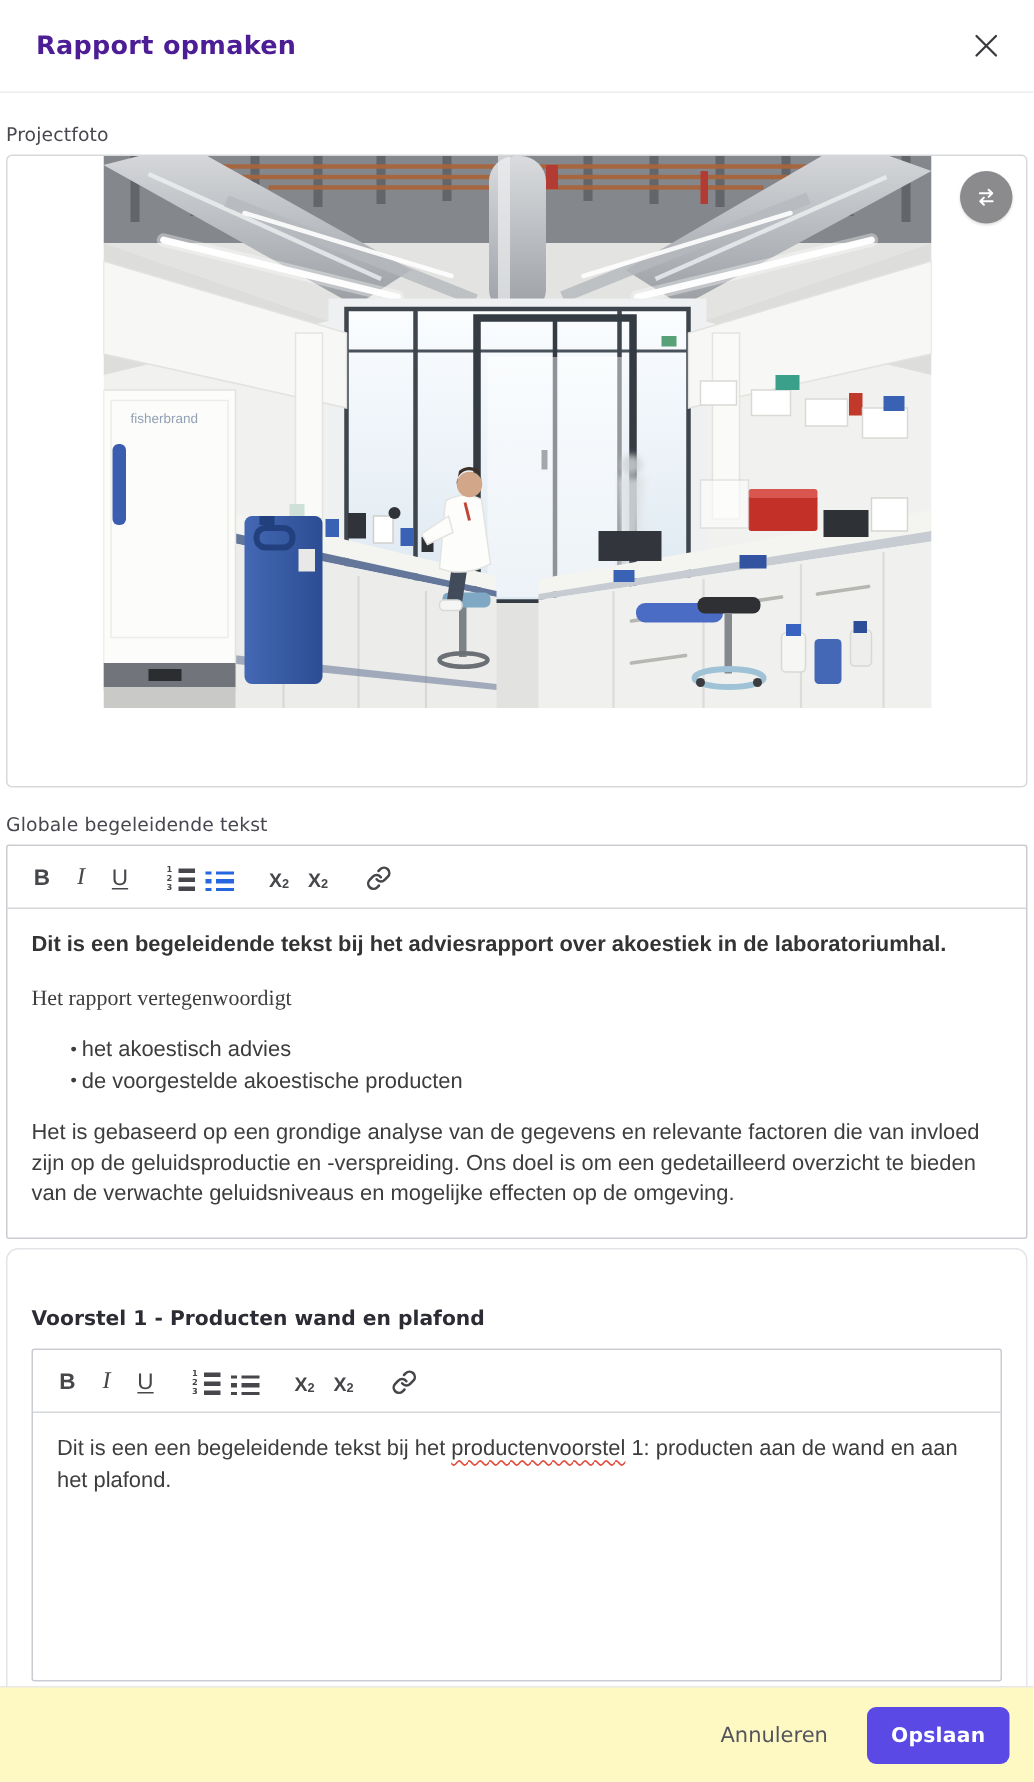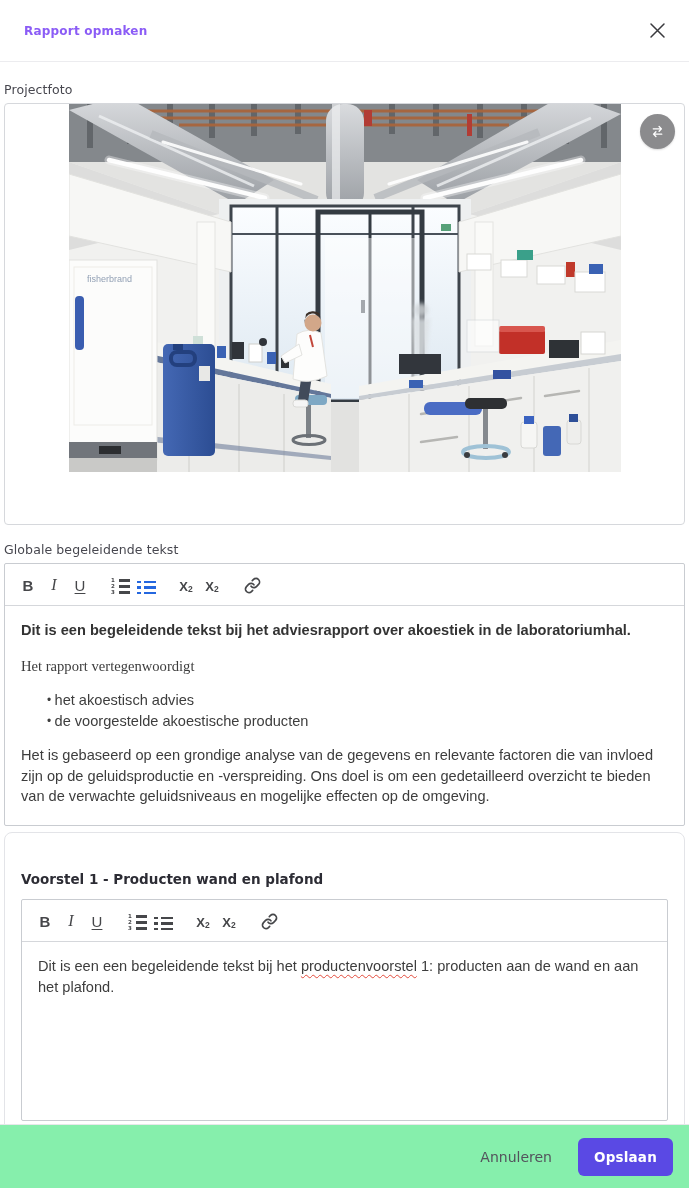--- a/index.html
+++ b/index.html
@@ -6,21 +6,21 @@
   html,body { width:689px; height:1188px; }
   body {
     font-family: "DejaVu Sans", "Liberation Sans", sans-serif;
     background:#ffffff; color:#26262e; position:relative; overflow:hidden;
   }
   
   .modal-header {
     height:62px; display:flex; align-items:center; justify-content:space-between;
     padding:0 24px; border-bottom:1px solid #ececef;
   }
-  .modal-title { font-size:12px; font-weight:700; color:#8b5cf6; letter-spacing:.2px; }
+  .modal-title { font-size:17px; font-weight:700; color:#4c1d95; letter-spacing:.2px; }
   .close-btn { width:28px; height:28px; display:flex; align-items:center; justify-content:center; cursor:pointer; margin-right:-6px; }
   
   .modal-body { padding:0 4px; }
   .field-label { font-size:12.5px; font-weight:500; color:#47474f; margin:20px 0 6px; letter-spacing:.1px; }
   
   .photo-frame {
     height:422px; border:1px solid #d6d8dc; border-radius:4px; background:#fff;
     display:flex; justify-content:center; position:relative; overflow:hidden;
   }
   .photo-frame svg.lab { width:552px; height:368px; display:block; }
@@ -69,21 +69,21 @@
   }
   .scenario-title { font-size:13.5px; font-weight:700; color:#2c2c34; margin:22px 0 12px; }
   #editor-scenario .rte-content { min-height:178px; }
   .misspelled {
     text-decoration-line: underline; text-decoration-style: wavy;
     text-decoration-color:#e24a3b; text-decoration-thickness:1px; text-underline-offset:3px;
   }
   
   .modal-footer {
     position:absolute; left:0; right:0; bottom:0; height:64px;
-    border-top:1px solid #e7e7ea; background:#86efac;
+    border-top:1px solid #e7e7ea; background:#fef9c3;
     display:flex; align-items:center; justify-content:flex-end; padding:0 16px; gap:10px;
   }
   .btn-cancel {
     background:none; border:none; font-family:inherit; font-size:14px; font-weight:500;
     color:#53535c; padding:10px 16px; cursor:pointer;
   }
   .btn-save {
     background:#5a49e4; border:none; border-radius:6px; color:#fff; font-family:inherit;
     font-size:13.5px; font-weight:600; padding:11px 16px; min-width:72px; cursor:pointer;
     letter-spacing:.2px;

